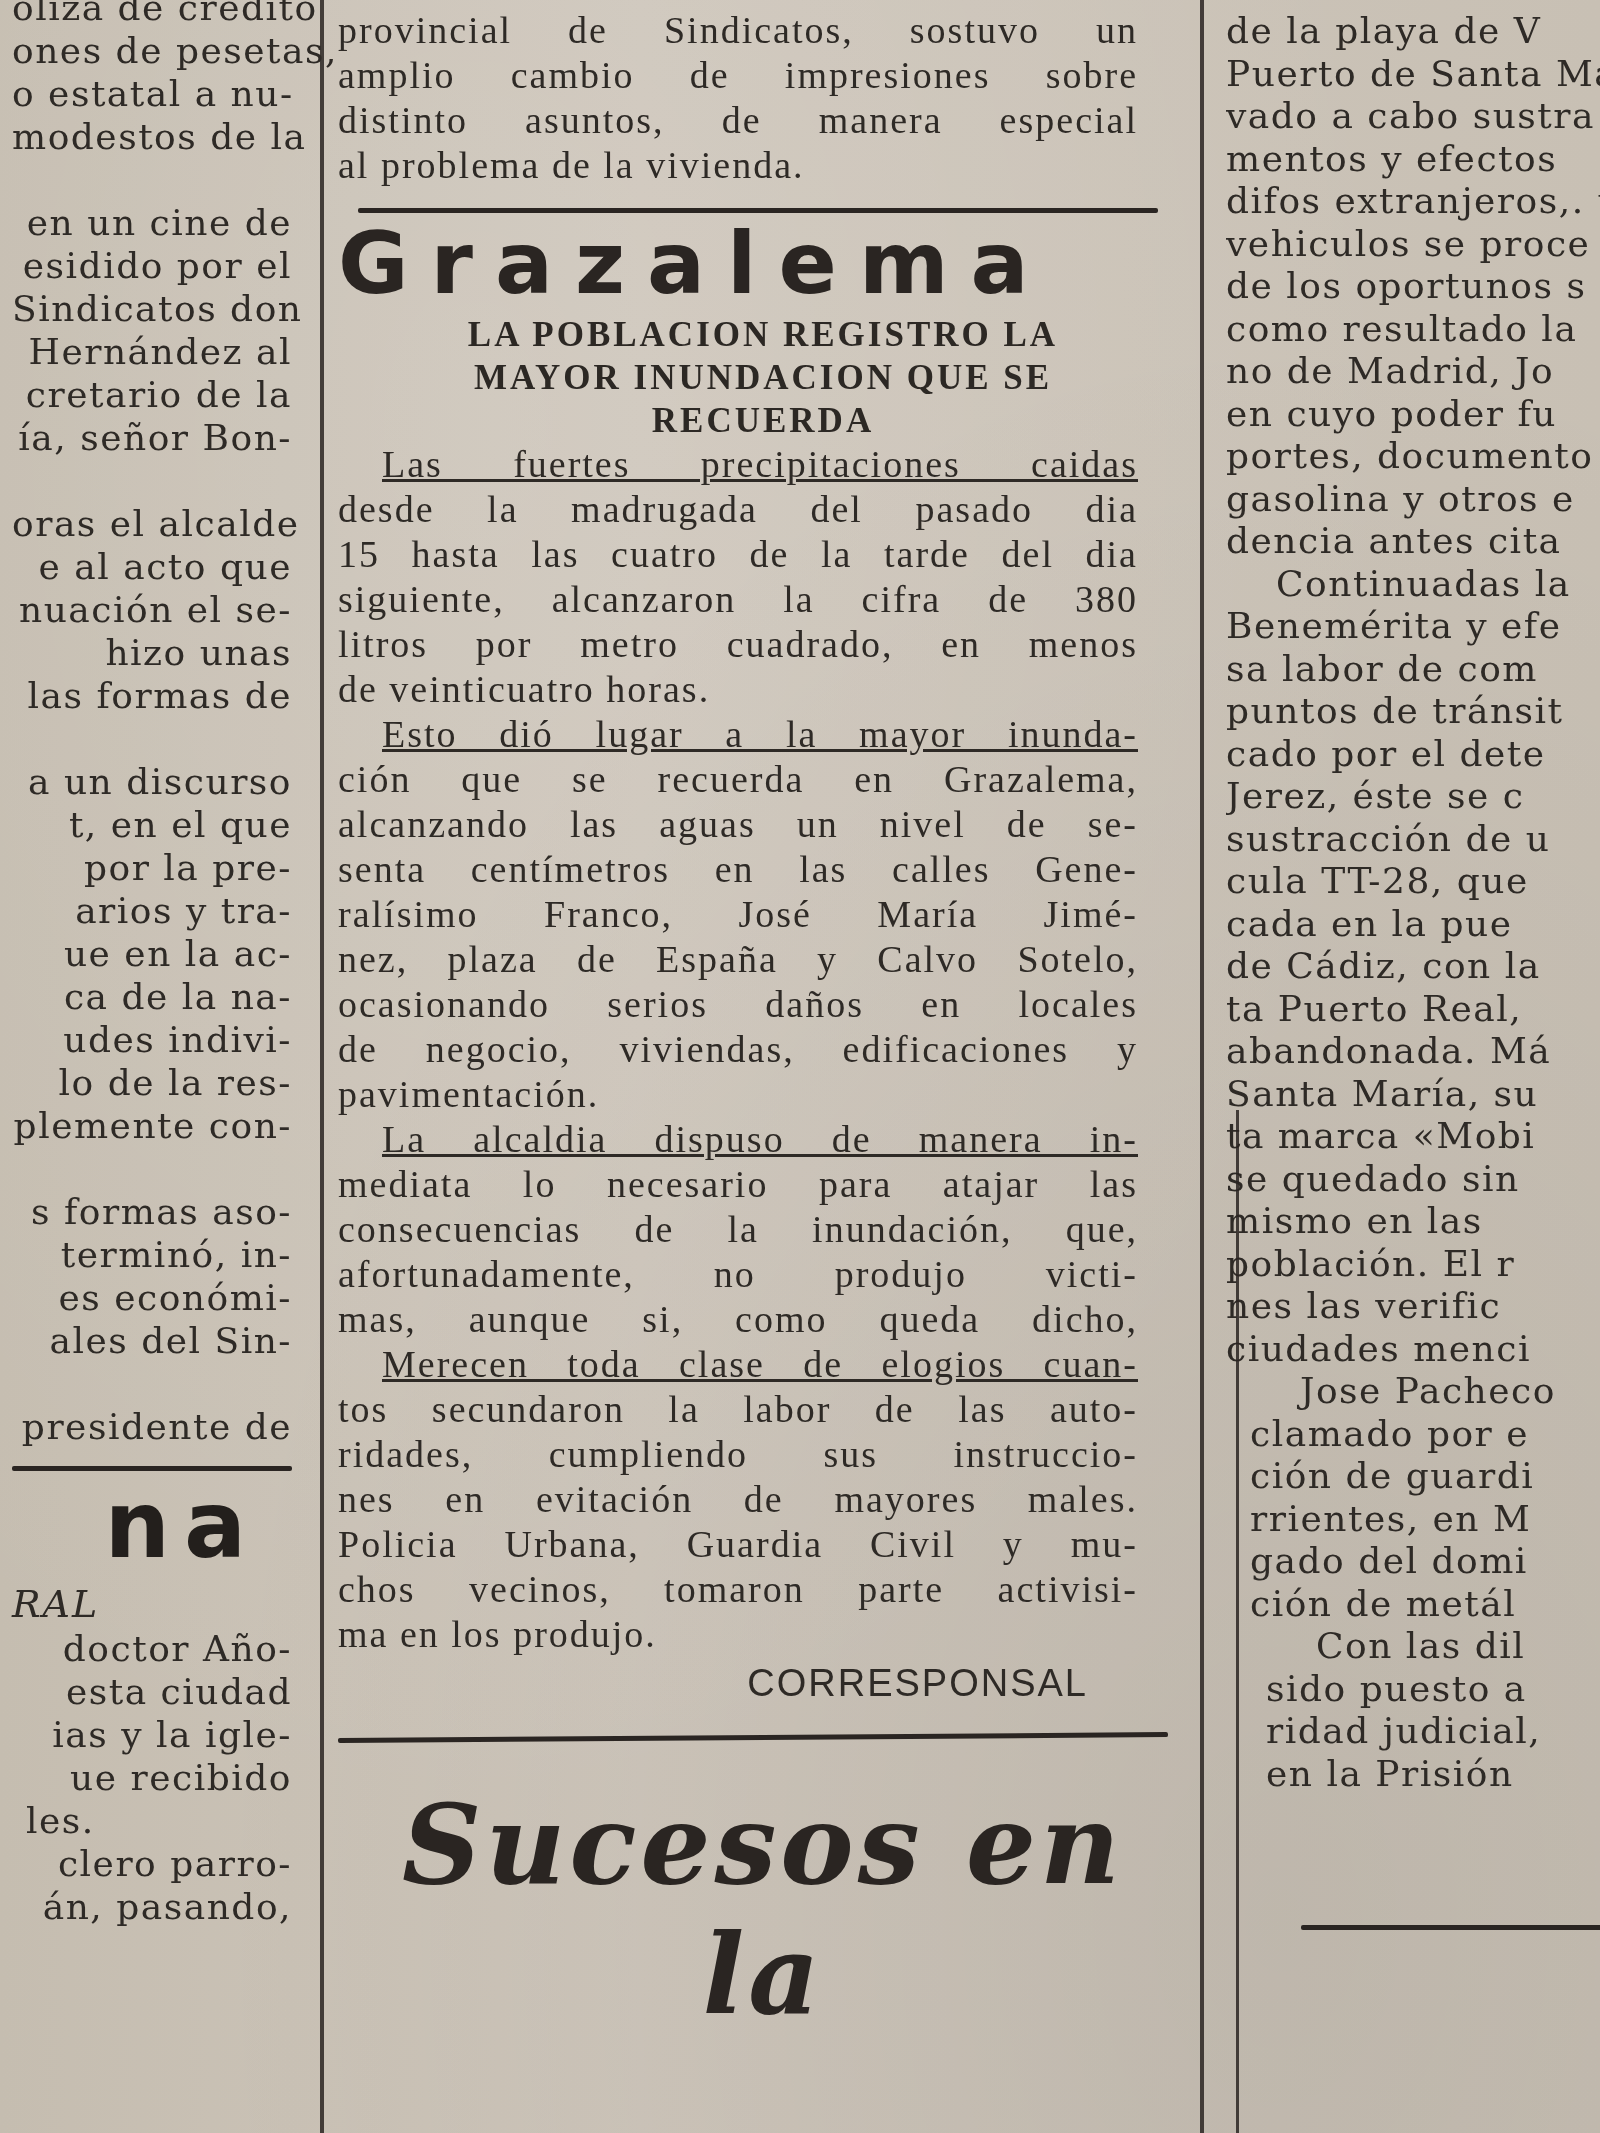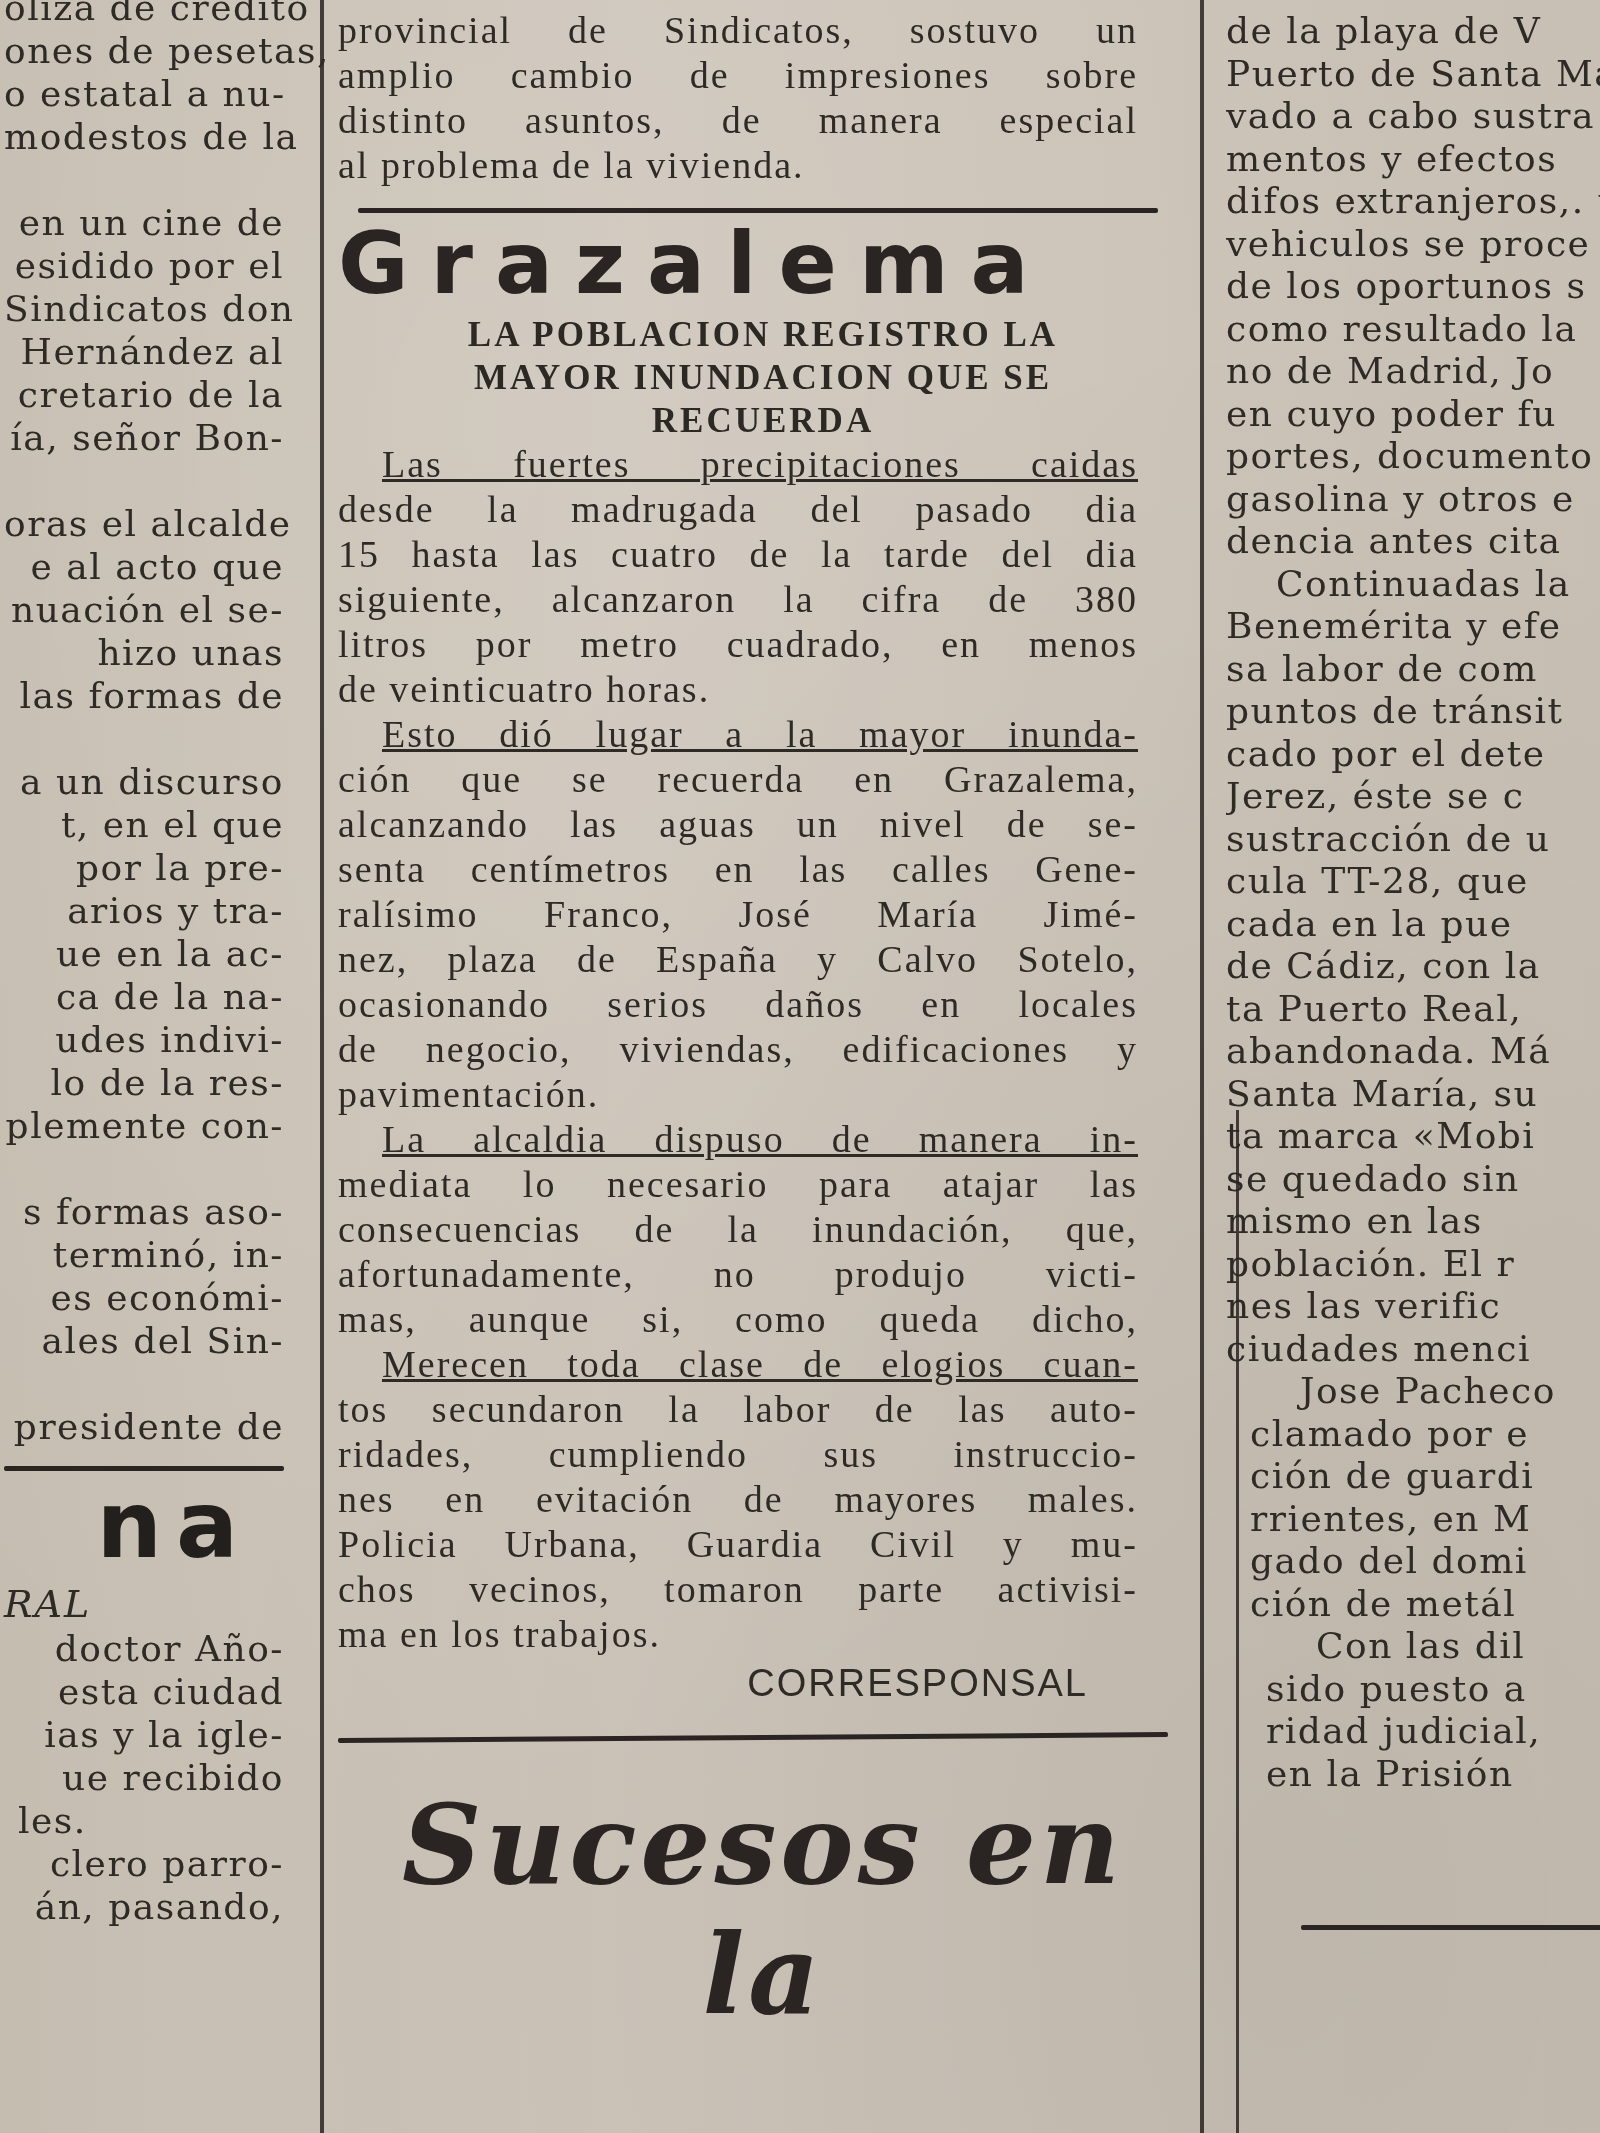--- a/index.html
+++ b/index.html
@@ -7,21 +7,21 @@
       width: 1600px; height: 2133px; overflow: hidden; position: relative;
       background: #c9c1b5;
       background-image:
         radial-gradient(ellipse at 30% 20%, rgba(255,255,255,0.10), rgba(0,0,0,0) 60%),
         radial-gradient(ellipse at 80% 90%, rgba(0,0,0,0.06), rgba(0,0,0,0) 60%),
         linear-gradient(90deg, #c5bdb0 0%, #cec6bb 40%, #c8c0b4 100%);
       color: #2e2a26;
       font-family: "DejaVu Serif", "Liberation Serif", serif;
     }
     .col { position: absolute; top: 0; bottom: 0; }
-    .col-left  { left: 4px;    width: 300px; }
+    .col-left  { left: 12px;    width: 300px; }
     .col-mid   { left: 338px; width: 850px; }
     .col-right { left: 1215px; width: 420px; }
 
     .vrule { position: absolute; top: 0; bottom: 0; width: 4px; background: #2a2522; opacity: 0.85; }
     .vrule.v1 { left: 320px; }
     .vrule.v2 { left: 1200px; }
     .vrule.v3 { left: 1236px; top: 1110px; width: 3px; }
 
     .line {
       white-space: nowrap; display: block;
@@ -180,21 +180,21 @@
       <span class="line mid-line">afortunadamente, no produjo victi-</span>
       <span class="line mid-line">mas, aunque si, como queda dicho,</span>
     </div>
     <div>
       <span class="line mid-line indent">Merecen toda clase de elogios cuan-</span>
       <span class="line mid-line">tos secundaron la labor de las auto-</span>
       <span class="line mid-line">ridades, cumpliendo sus instruccio-</span>
       <span class="line mid-line">nes en evitación de mayores males.</span>
       <span class="line mid-line">Policia Urbana, Guardia Civil y mu-</span>
       <span class="line mid-line">chos vecinos, tomaron parte activisi-</span>
-      <span class="line mid-line last">ma en los trabajos.</span>
+      <span class="line mid-line last">ma en los produjo.</span>
     </div>
     <div class="signature">CORRESPONSAL</div>
   </article>
 
   <div class="hrule" style="margin:26px 20px 0 0; transform: rotate(-0.4deg);"></div>
 
   <div style="margin-top:40px">
     <div class="section-title">Sucesos en la</div>
 
   </div>

